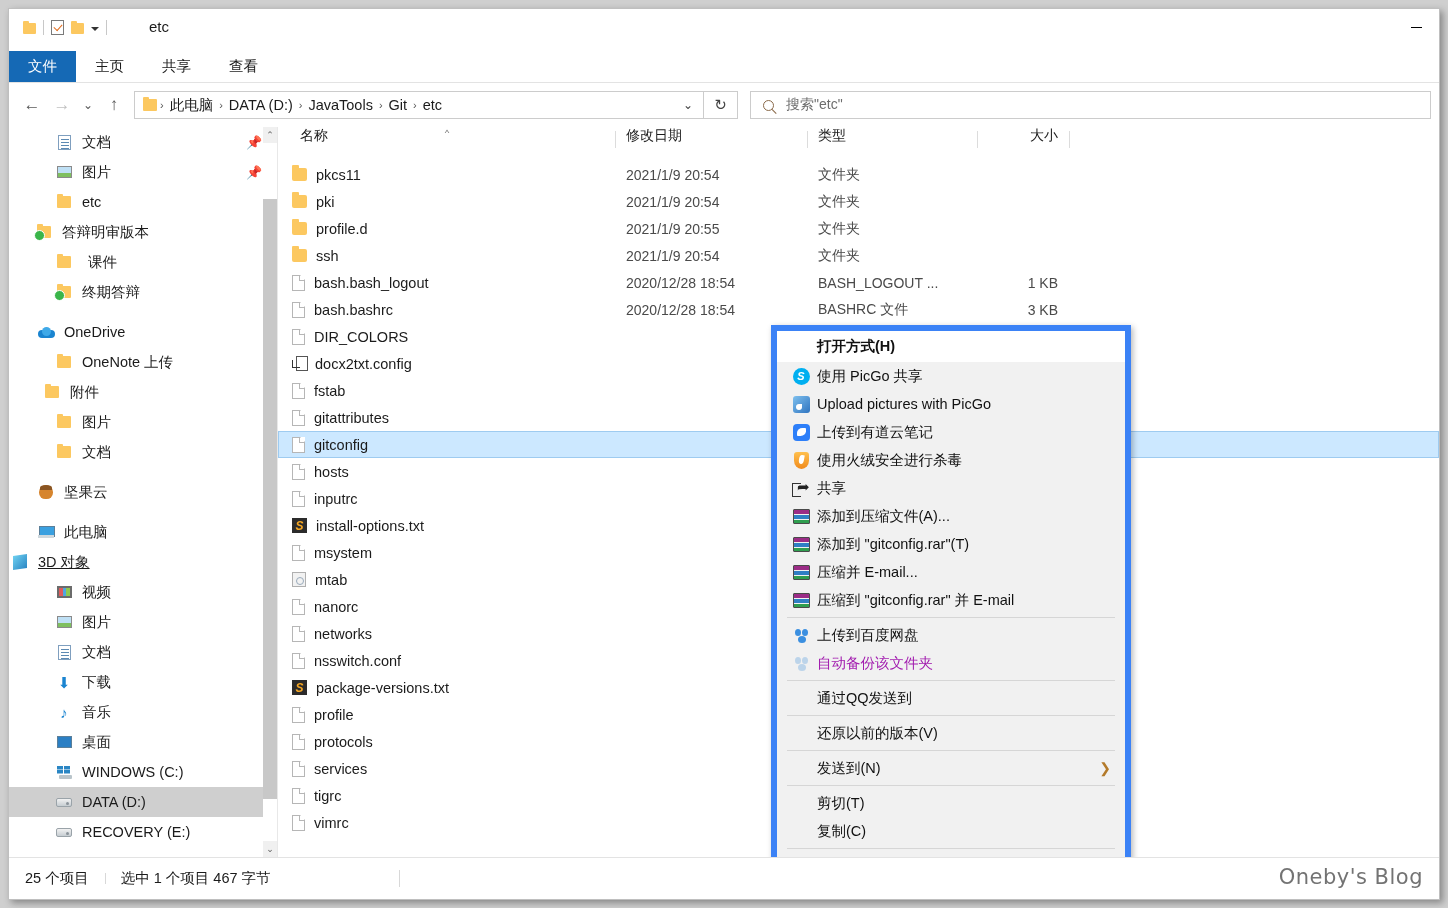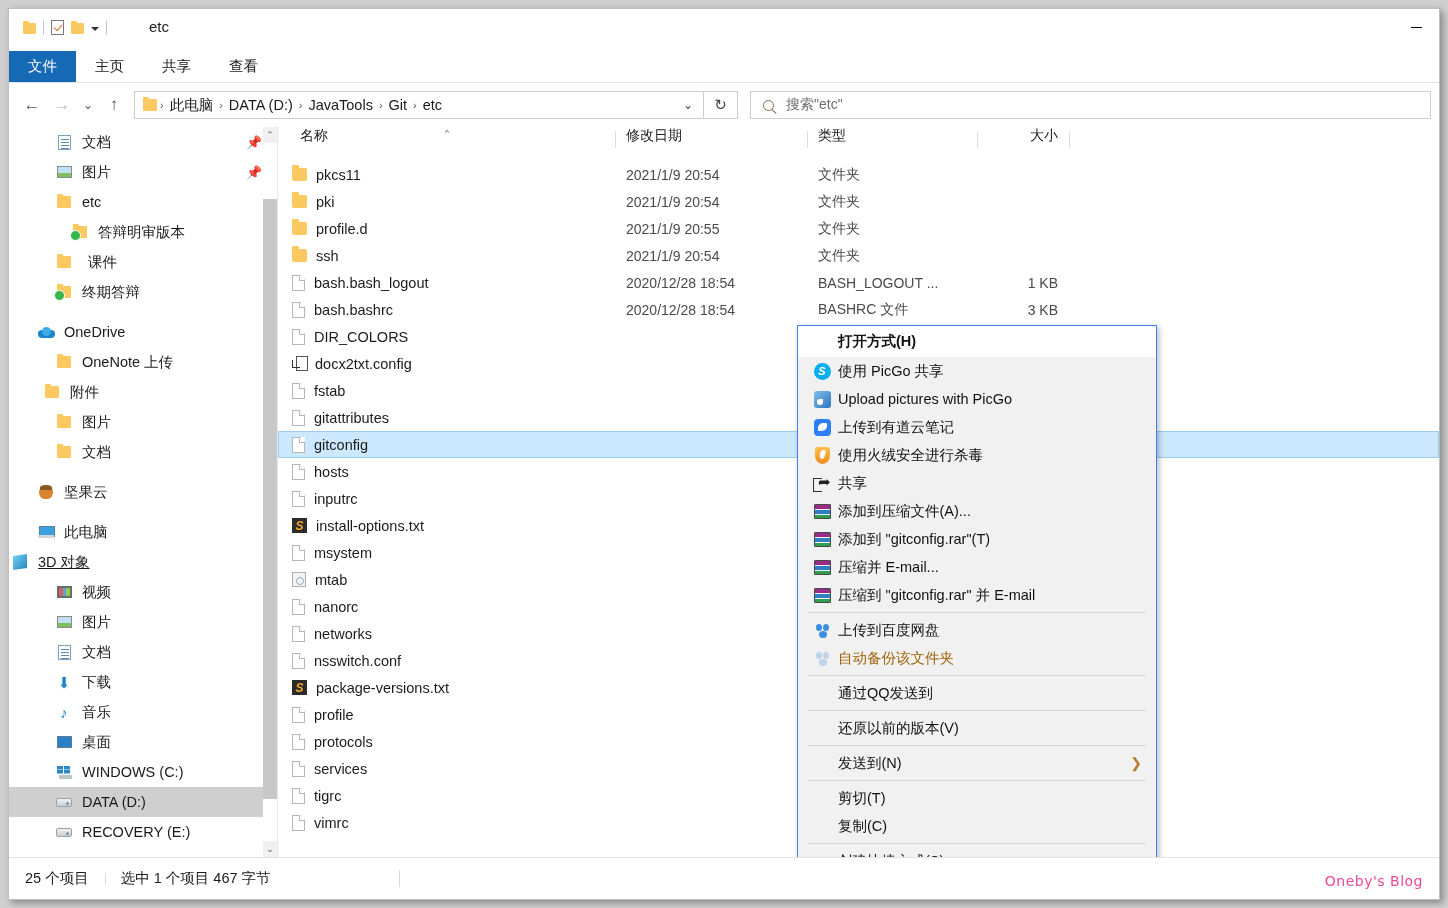--- a/index.html
+++ b/index.html
@@ -113,28 +113,28 @@
   .ic-folder2 { width:15px; height:13px; background:#fcc860; border-radius:0 2px 2px 2px; position:relative; flex:none;}
   .ic-folder2::before{content:"";position:absolute;left:0;top:-3px;width:7px;height:3px;background:#fcc860;border-radius:1px 1px 0 0;}
   .ic-st { width:15px;height:15px;background:#2b2b2b;color:#f5a623;font-weight:bold;font-size:12px;display:flex;align-items:center;justify-content:center;flex:none;font-style:italic;}
   .ic-cfg { width:14px;height:15px;position:relative;flex:none;}
   .ic-cfg::before{content:"";position:absolute;left:4px;top:0;width:10px;height:13px;border:1px solid #555;background:#fff;}
   .ic-cfg::after{content:"";position:absolute;left:0;top:4px;width:7px;height:7px;border-left:1.6px solid #333;border-bottom:1.6px solid #333;}
   .ic-mtab { width:14px;height:15px;background:#f2f2f2;border:1px solid #b0b0b0;flex:none;position:relative;}
   .ic-mtab::after{content:"";position:absolute;left:3px;top:4px;width:6px;height:6px;border:1px solid #9ab;border-radius:50%;}
 
   
-  #ctxmenu { position:absolute; left:519px; top:198px; width:360px; background:#f1f1f1;
-    border:1px solid #3b82f6; box-shadow:2px 2px 6px rgba(0,0,0,.28); font-size:14.5px; color:#111; z-index:50; }
+  #ctxmenu { position:absolute; left:493px; top:198px; width:360px; background:#f1f1f1;
+    border:6px solid #3b82f6; box-shadow:2px 2px 6px rgba(0,0,0,.28); font-size:14.5px; color:#111; z-index:50; }
   .mi { height:28px; display:flex; align-items:center; padding-left:10px; cursor:default; position:relative; }
   .mi .mi-ico { width:28px; display:flex; align-items:center; justify-content:center; flex:none; }
   .mi .mi-lab { padding-left:2px; }
   .mi.header { background:#fff; height:31px; font-weight:bold; }
   .mi.header .mi-lab { padding-left:30px; }
-  .mi.disabled .mi-lab { color:#a16207; }
+  .mi.disabled .mi-lab { color:#a21caf; }
   .mi.noicon .mi-lab { padding-left:30px; }
   .mi .chev { position:absolute; right:14px; color:#b37a2a; font-size:14px; }
   .msep { height:1px; background:#d6d6d6; margin:3px 10px; }
   
   .mc-skype{width:17px;height:17px;border-radius:50%;background:#00aff0;color:#fff;font-size:11px;font-weight:bold;display:flex;align-items:center;justify-content:center;font-style:italic;}
   .mc-picgo{width:17px;height:17px;border-radius:3px;background:linear-gradient(135deg,#7ec0ee,#2f74c0);position:relative;}
   .mc-picgo::after{content:"";position:absolute;left:3px;bottom:3px;width:6px;height:6px;background:#fff;border-radius:50% 0 50% 50%;}
   .mc-youdao{width:17px;height:17px;border-radius:4px;background:#2d7ff9;position:relative;}
   .mc-youdao::after{content:"";position:absolute;left:4px;top:4px;width:9px;height:8px;background:#fff;border-radius:60% 10% 60% 10%;}
   .mc-shield{width:15px;height:17px;background:linear-gradient(#ffc04d,#f08a1c);border-radius:3px 3px 50% 50%;position:relative;}
@@ -152,21 +152,21 @@
   .mc-baidu::after{content:"";position:absolute;left:5px;bottom:0;width:8px;height:7px;border-radius:50%;background:#3b8fe0;}
   .mc-baidu.dis::before{background:#bcd4ea;box-shadow:7px 0 0 #bcd4ea;}
   .mc-baidu.dis::after{background:#bcd4ea;}
 
   
   #status { position:absolute; left:0; bottom:0; right:0; height:42px; border-top:1px solid #e3e3e3;
     display:flex; align-items:center; font-size:14.5px; color:#1b1b1b; background:#fff; }
   #status .st { padding:0 16px; position:relative; }
   #status .st + .st::before { content:""; position:absolute; left:0; top:4px; bottom:4px; width:1px; background:#d8d8d8; }
   #status .tail { position:absolute; left:390px; top:12px; width:1px; height:17px; background:#d8d8d8; }
-  #watermark { position:absolute; right:16px; bottom:10px; font-size:14px; color:#ec4899;
+  #watermark { position:absolute; right:16px; bottom:10px; font-size:21px; color:#737373;
     font-family:"DejaVu Sans",sans-serif; letter-spacing:.5px; }
 </style>
 </head>
 <body>
 
 <div id="win">
 
   <div id="titlebar">
     <div class="qat">
       <span class="ico-folder"></span>
@@ -234,21 +234,21 @@
             </span>
             <span style="margin-left: 7px;">图片</span>
             <span class="pin">📌</span>
           </div>
           <div class="nav-item" style="padding-left: 44px;">
             <span class="ni-ico">
               <span class="i-fold"></span>
             </span>
             <span style="margin-left: 7px;">etc</span>
           </div>
-          <div class="nav-item" style="padding-left: 60px;">
+          <div class="nav-item" style="padding-left: 24px;">
             <span class="ni-ico">
               <span class="i-fold sync"></span>
             </span>
             <span style="margin-left: 7px;">答辩明审版本</span>
           </div>
           <div class="nav-item" style="padding-left: 44px;">
             <span class="ni-ico">
               <span class="i-fold"></span>
             </span>
             <span style="margin-left: 13px;">课件</span>

